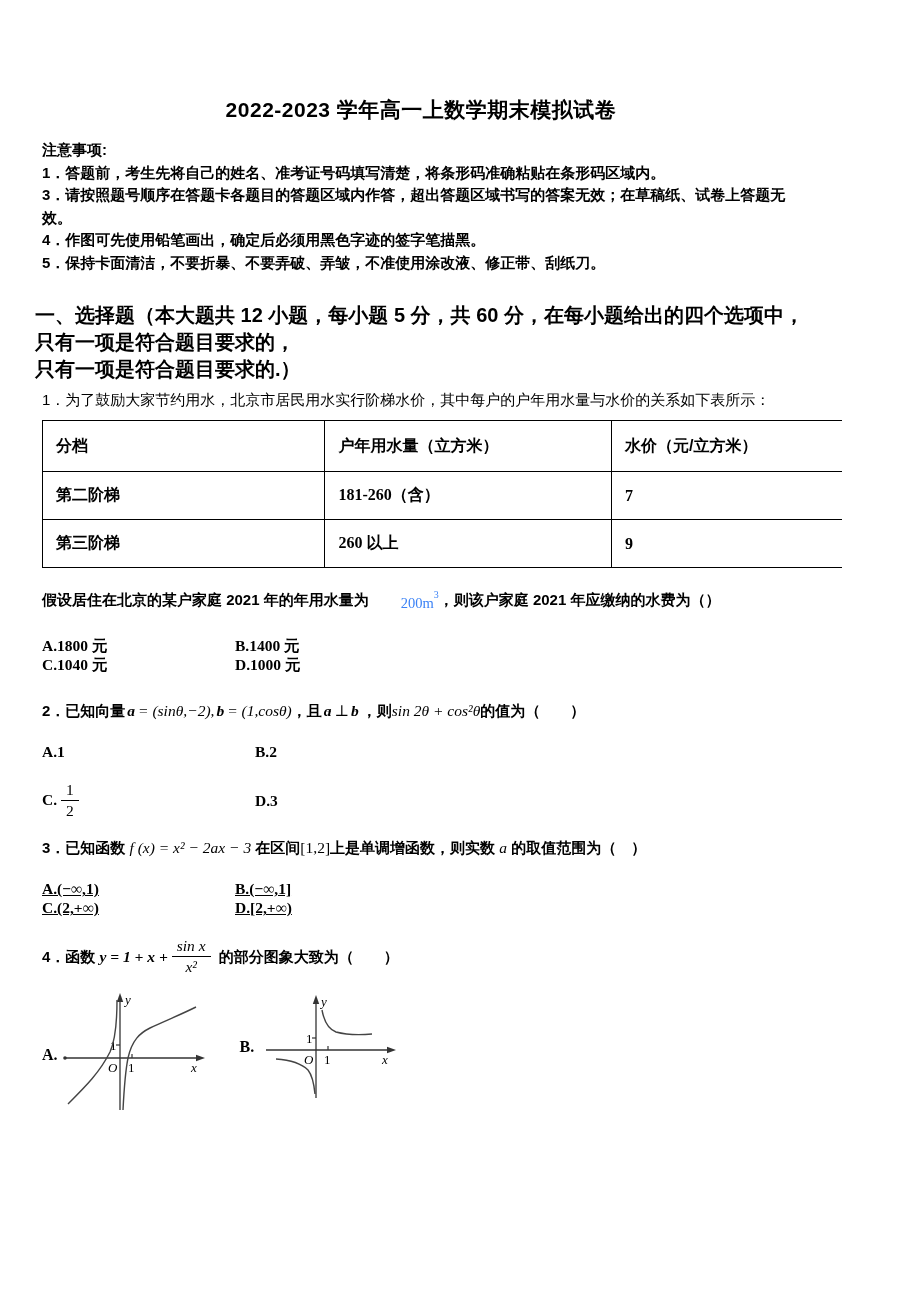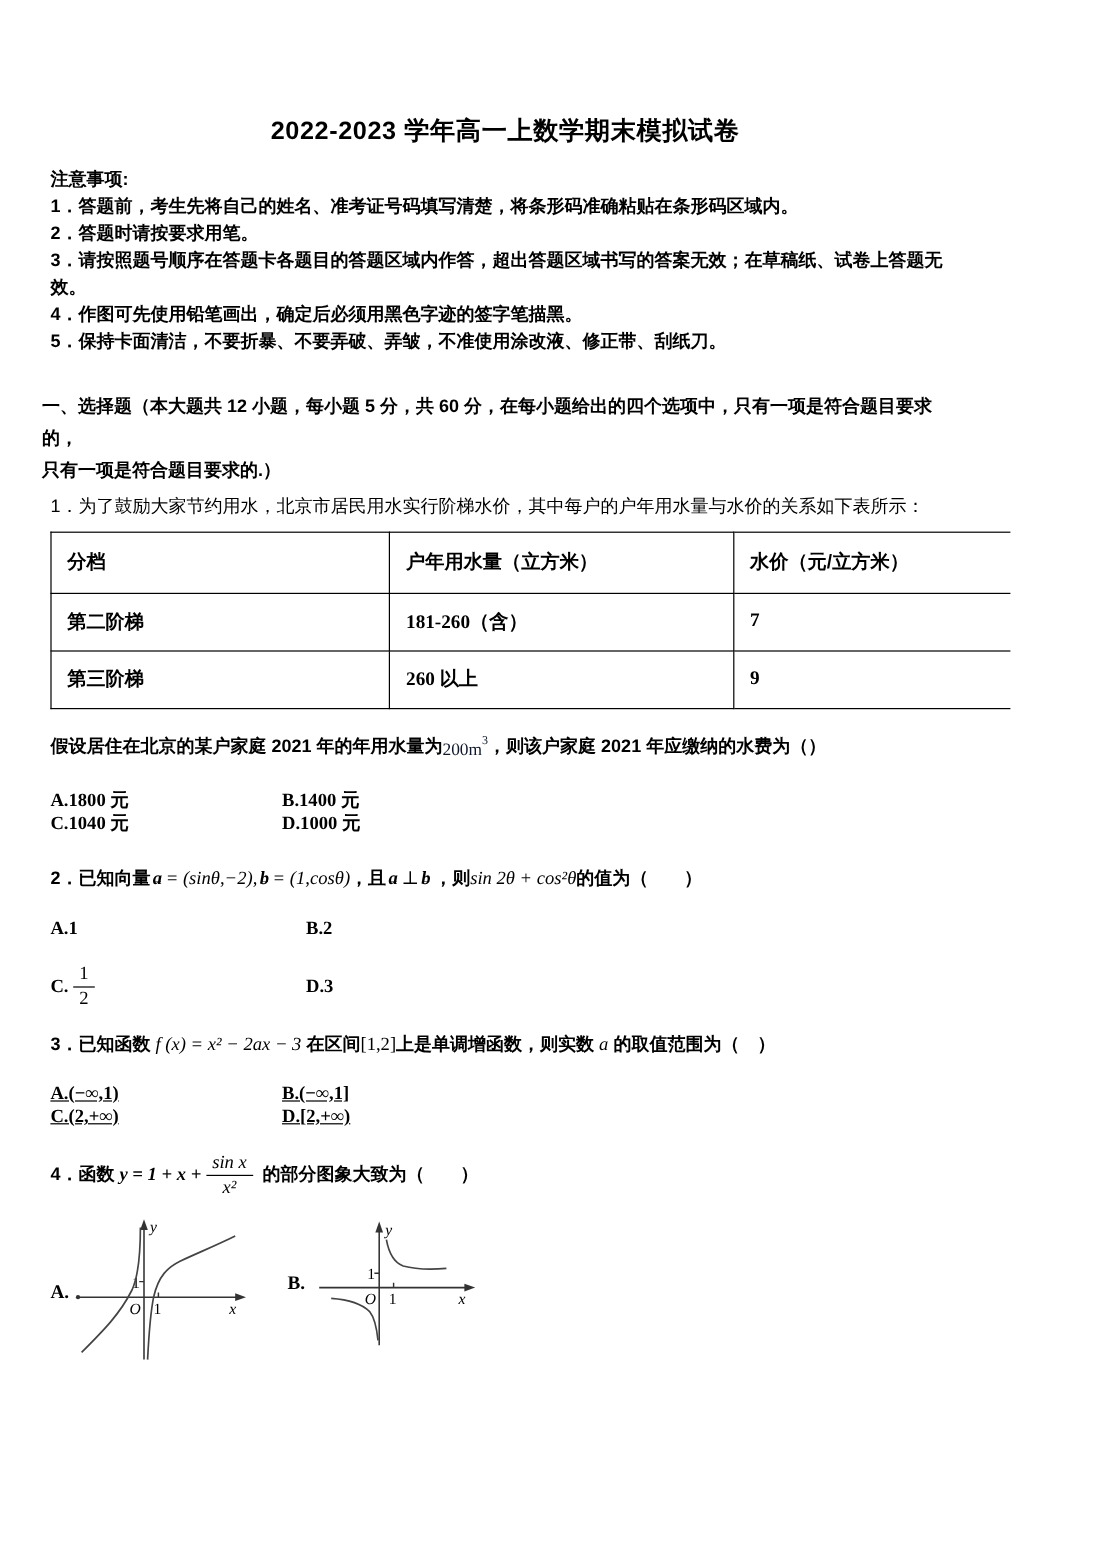--- a/index.html
+++ b/index.html
@@ -20,21 +20,21 @@
     text-align:center;
     font-size:21px;
     font-weight:700;
     letter-spacing:0.5px;
     line-height:28px;
   }
 
   .notice{margin-top:15px;font-size:15px;font-weight:600;line-height:22.5px;}
   .notice-item{font-size:15px;font-weight:600;line-height:22.5px;}
 
-  .section-head{margin-top:28px;font-size:15px;font-weight:600;line-height:27px;padding-left:35px;}
+  .section-head{margin-top:28px;font-size:20px;font-weight:600;line-height:27px;padding-left:35px;}
   .q-stem{margin-top:5px;font-size:15px;font-weight:400;line-height:23px;}
 
   table.tariff{
     margin-top:9px;
     border-collapse:collapse;
     width:844px;
   }
   table.tariff td{
     border:1.7px solid #000;
     padding:0 0 0 13px;
@@ -46,24 +46,25 @@
   table.tariff tr.row td{height:47px;}
   td.c1{width:33.5%;}
   td.c2{width:34%;}
   td.c3{width:32.5%;}
   .td-num{font-family:"Liberation Serif","DejaVu Serif",serif;font-weight:700;}
 
   .stem2{margin-top:16px;font-size:15px;font-weight:600;line-height:23px;}
   .usage{
     font-family:"Liberation Serif","DejaVu Serif",serif;
     font-weight:400;
-    color:#0f172a;
+    color:#3b82f6;
     font-size:14.5px;
     position:relative;
     top:3px;
+    padding-left:32px;
   }
   .usage sup{font-size:10px;position:relative;top:-4px;}
 
   .opt-grid{
     margin-top:24px;
     display:grid;
     grid-template-columns:193px auto;
     align-items:center;
     justify-content:start;
   }
@@ -142,21 +143,20 @@
 </head>
 <body>
 
 <div class="page">
 
   <div class="title">2022-2023 学年高一上数学期末模拟试卷</div>
 
   <div class="notice pad">
     <div>注意事项:</div>
     <div class="notice-item">1．答题前，考生先将自己的姓名、准考证号码填写清楚，将条形码准确粘贴在条形码区域内。</div>
-    <div class="notice-item">2．答题时请按要求用笔。</div>
     <div class="notice-item">3．请按照题号顺序在答题卡各题目的答题区域内作答，超出答题区域书写的答案无效；在草稿纸、试卷上答题无效。</div>
     <div class="notice-item">4．作图可先使用铅笔画出，确定后必须用黑色字迹的签字笔描黑。</div>
     <div class="notice-item">5．保持卡面清洁，不要折暴、不要弄破、弄皱，不准使用涂改液、修正带、刮纸刀。</div>
   </div>
 
   <div class="section-head pad">
     <div>一、选择题（本大题共 12 小题，每小题 5 分，共 60 分，在每小题给出的四个选项中，只有一项是符合题目要求的，</div>
     <div>只有一项是符合题目要求的.）</div>
   </div>
 

